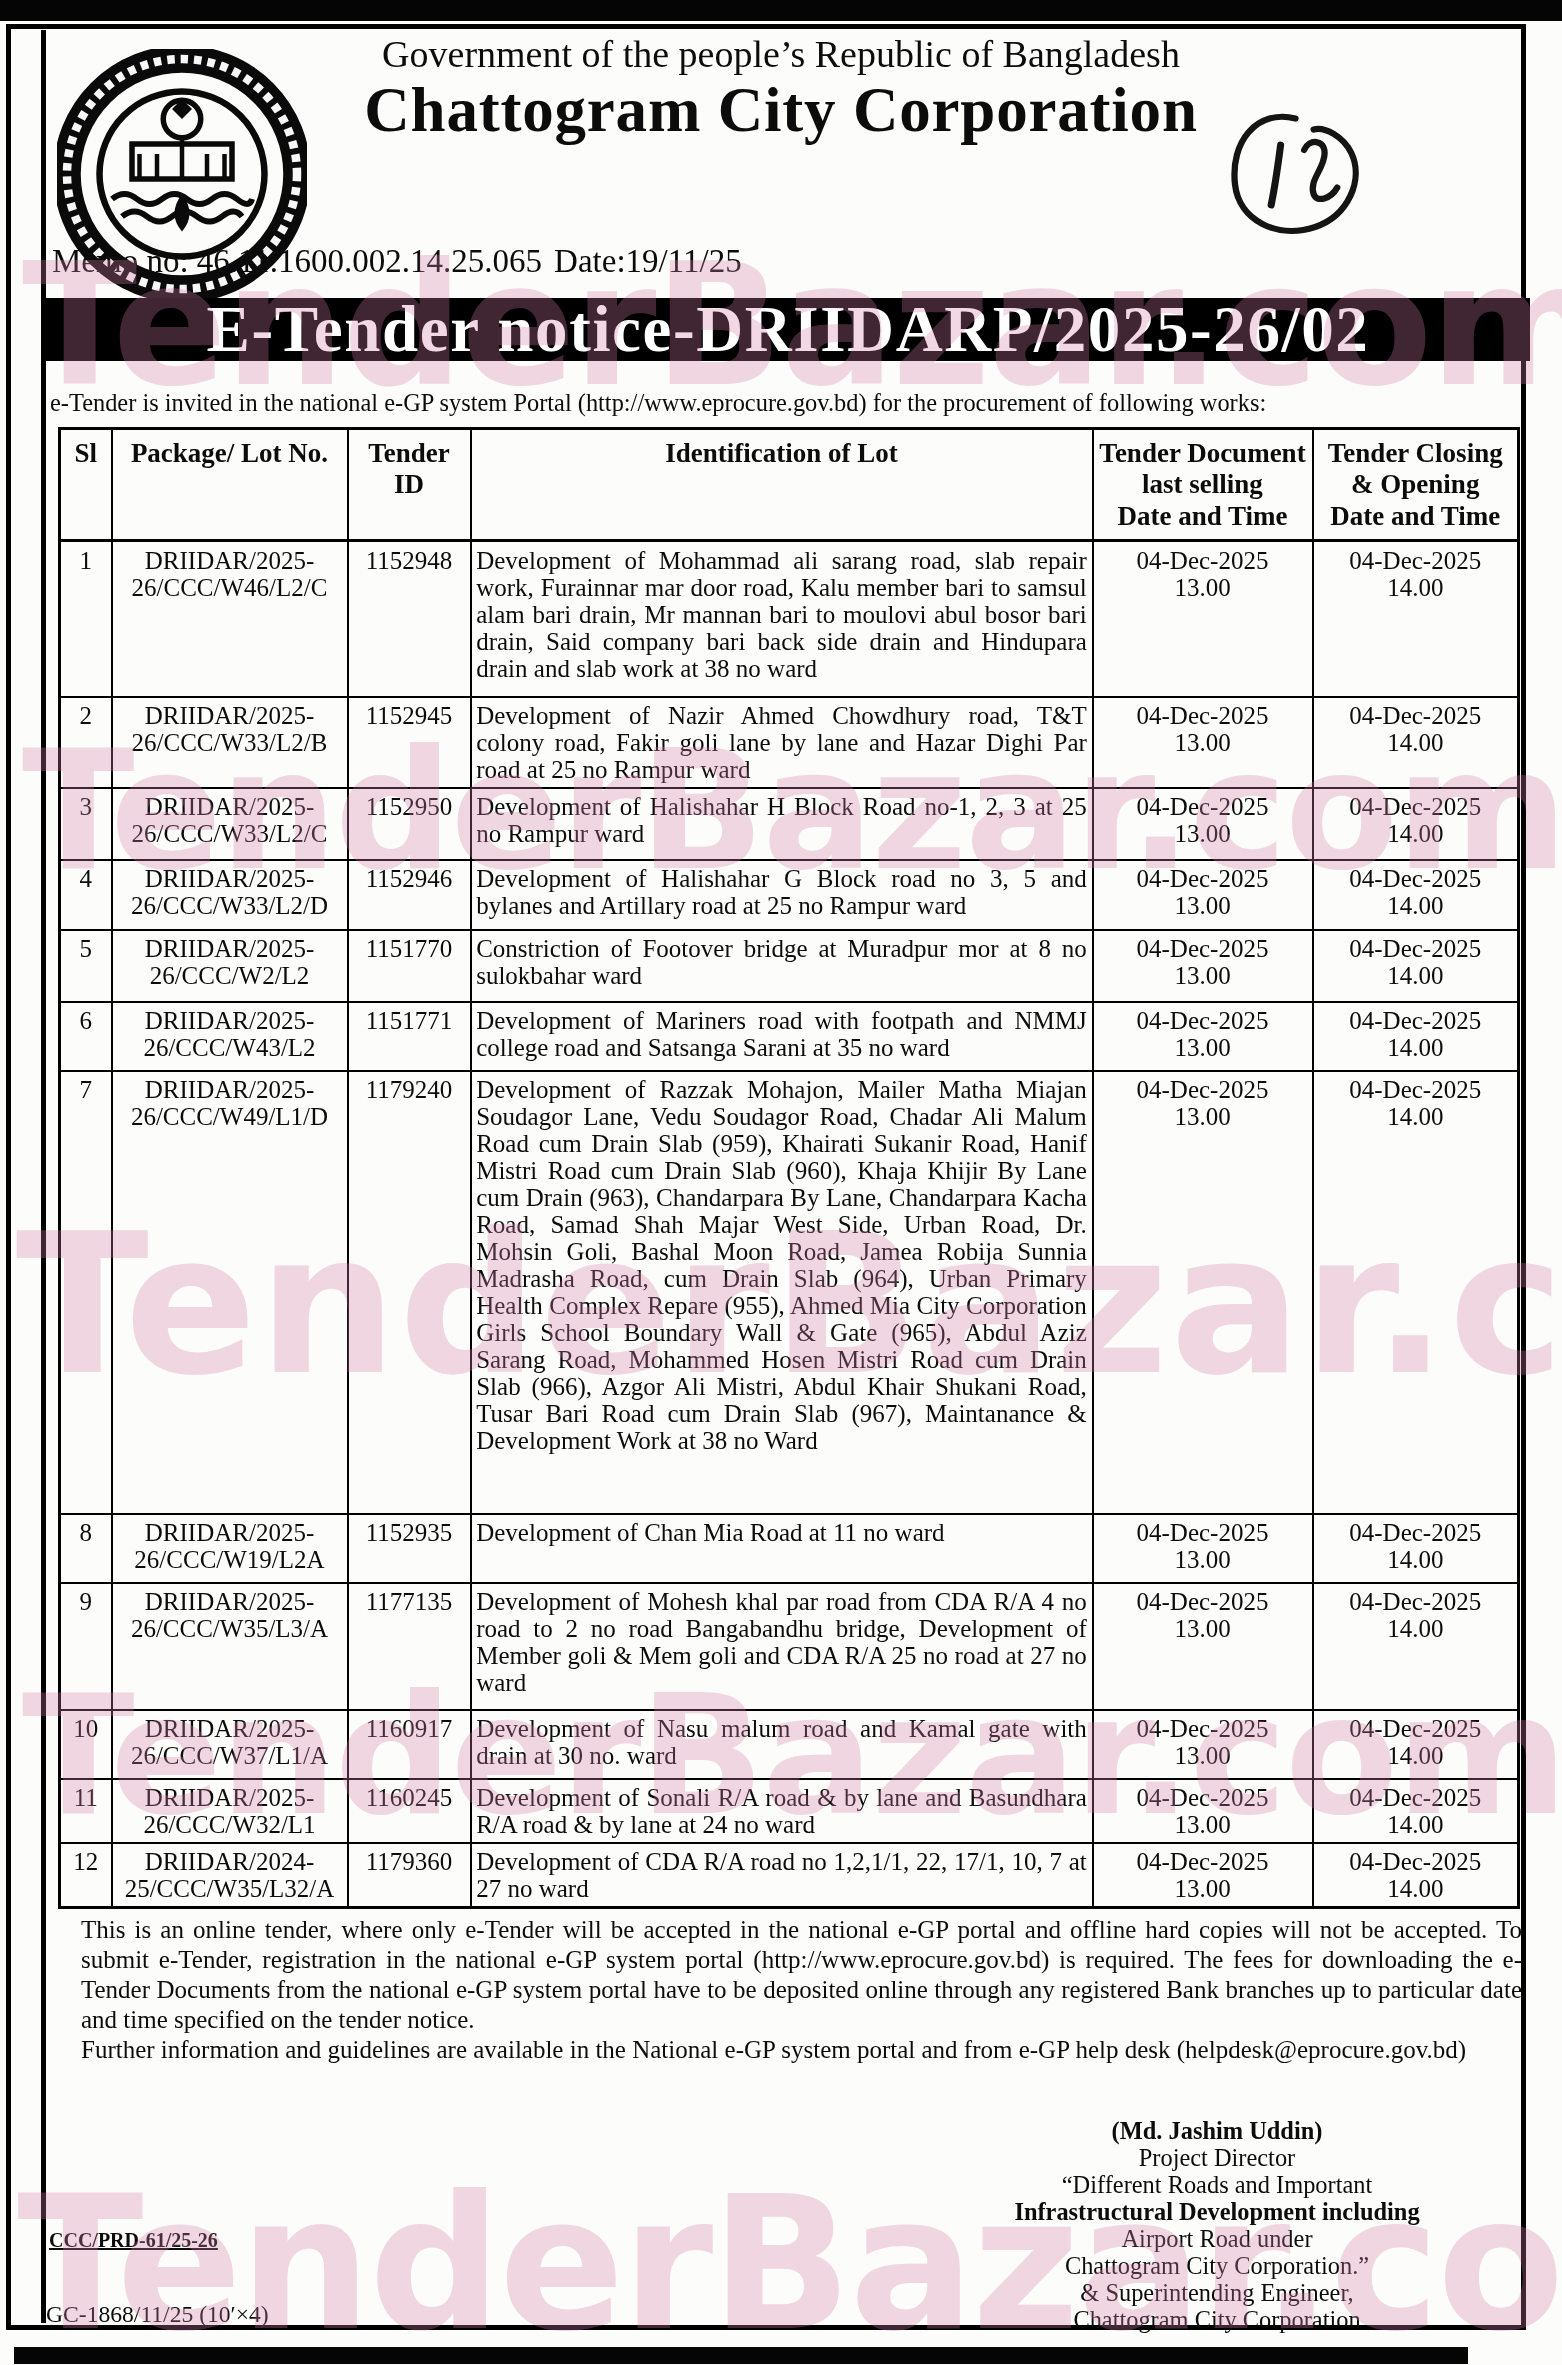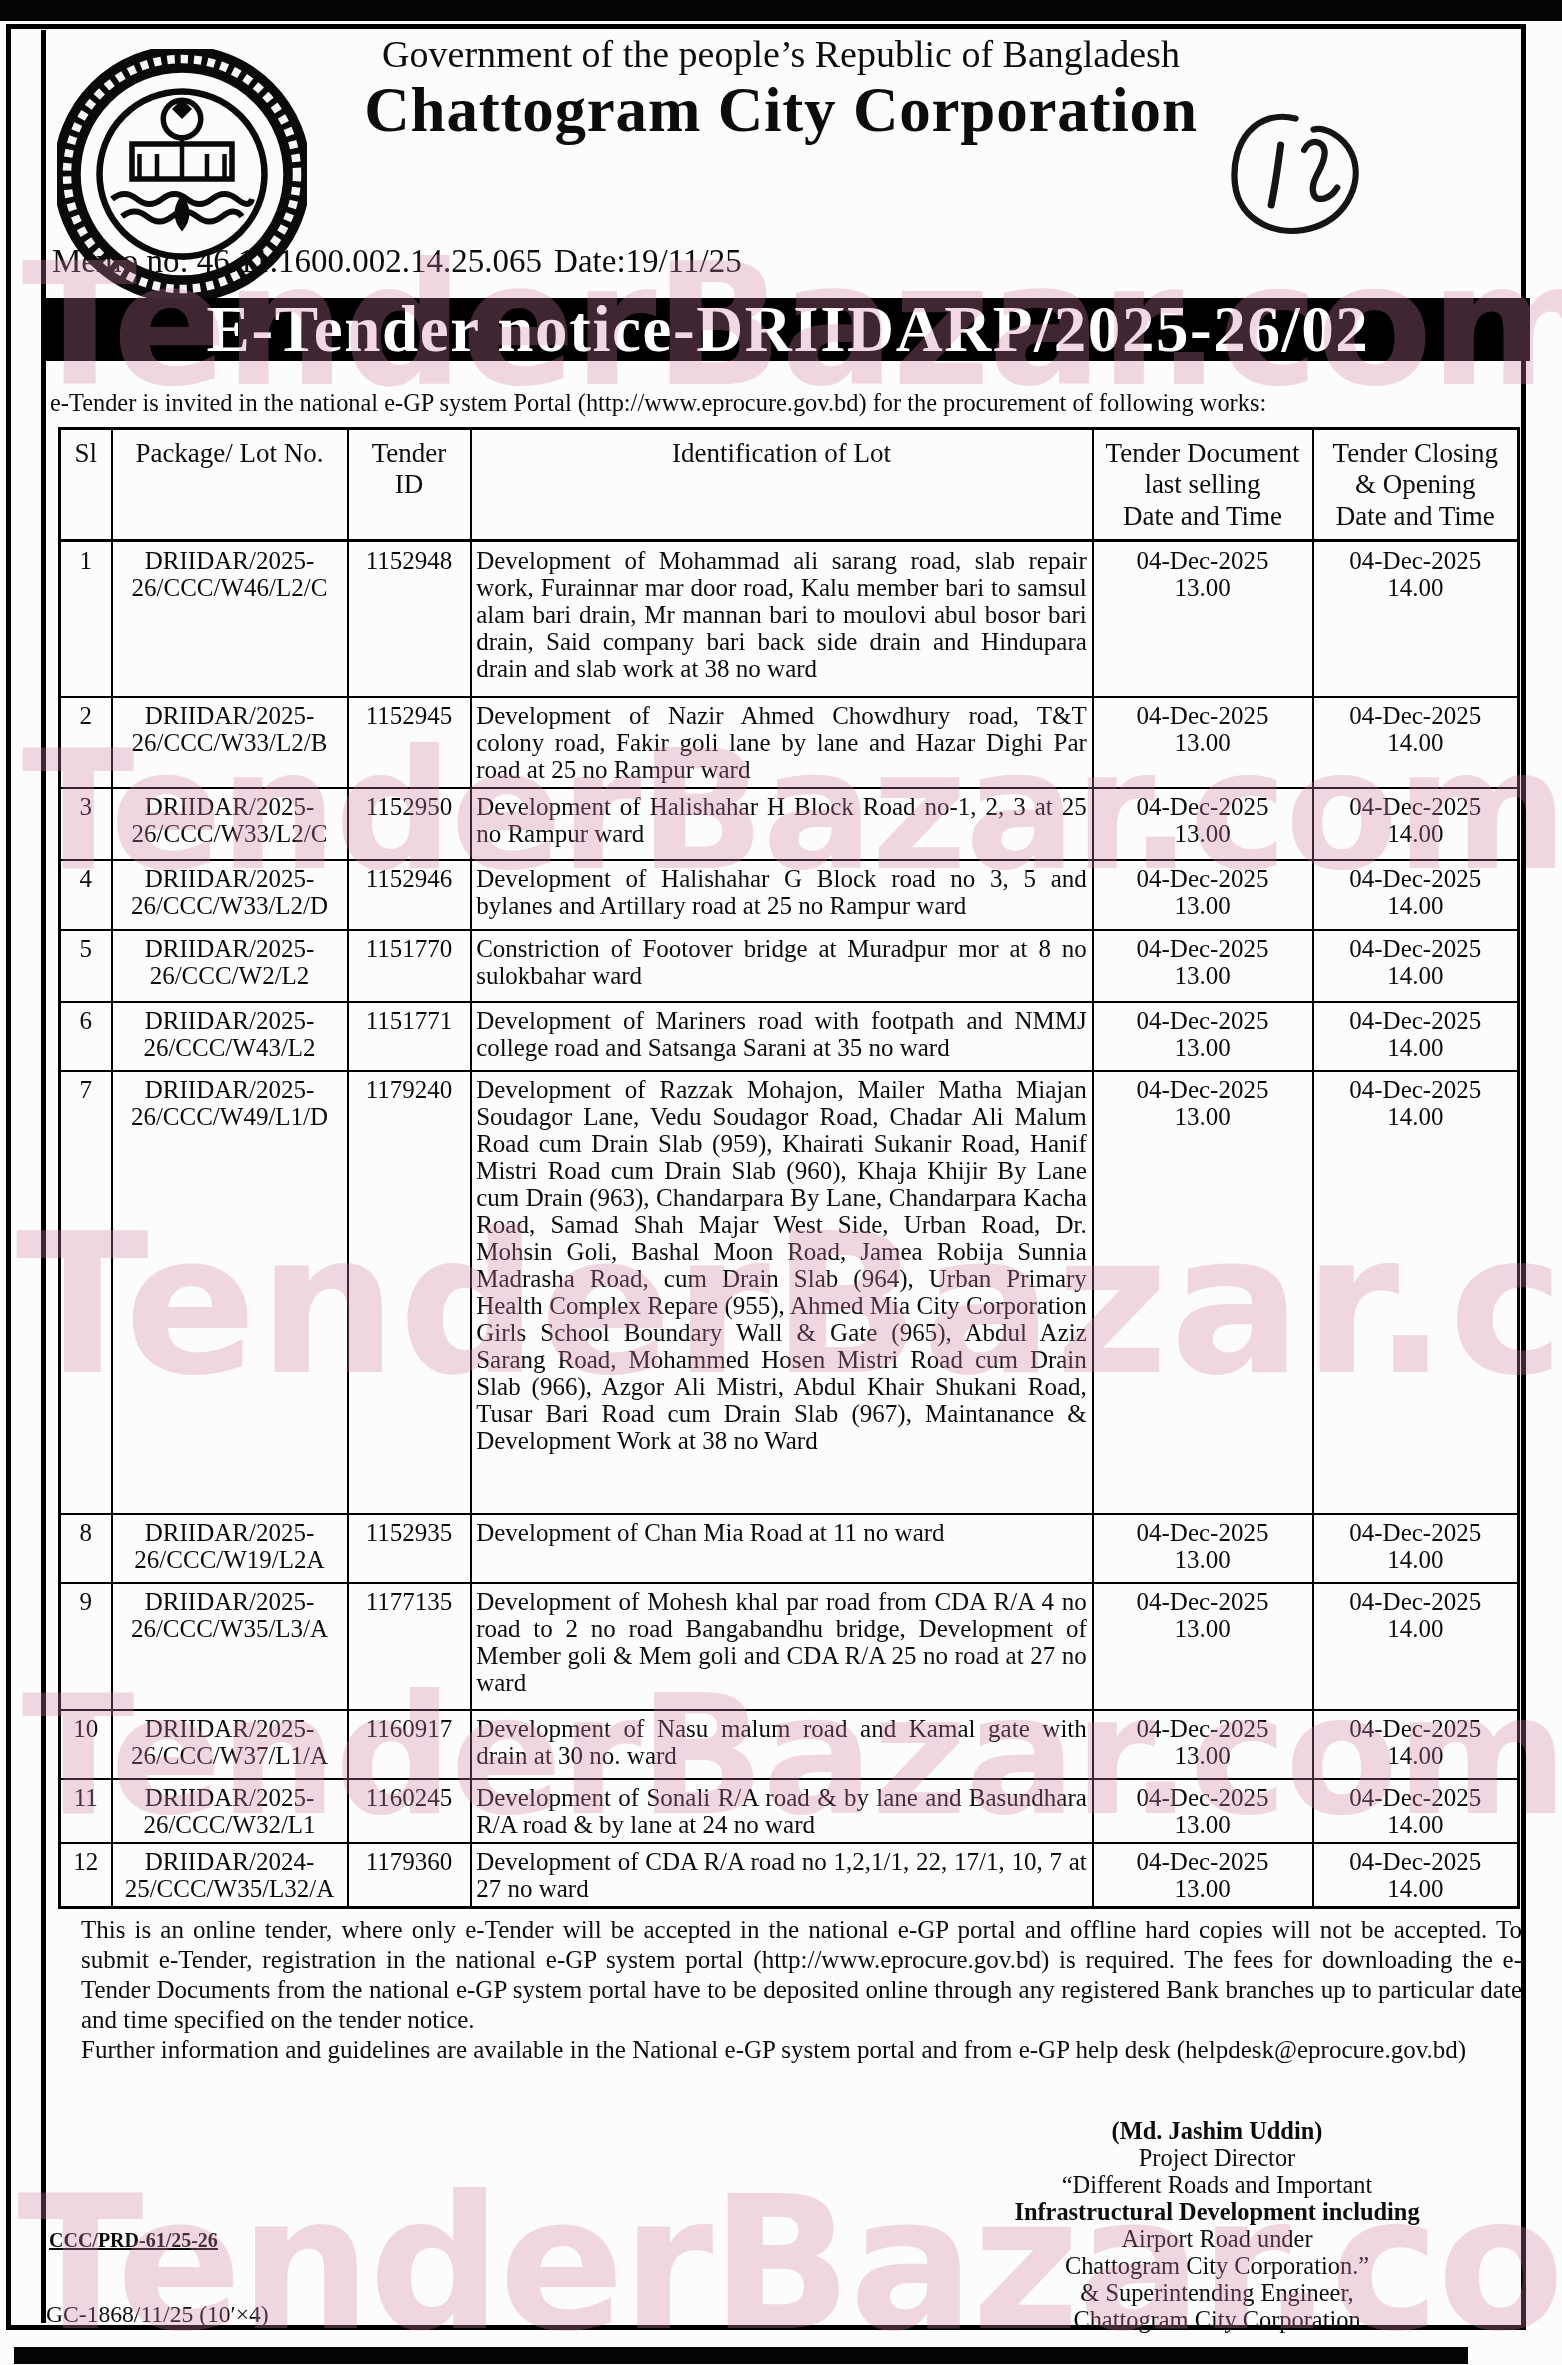--- a/index.html
+++ b/index.html
@@ -38,21 +38,21 @@
     position:absolute;left:58px;top:427px;width:1460px;
     border-collapse:collapse;table-layout:fixed;
     font-size:25px;line-height:27px;
   }
   table.tender th,table.tender td{
     border:2.4px solid #000;vertical-align:top;padding:4.7px 4.7px 3.1px 4.7px;
     white-space:pre-line;overflow:hidden;
   }
   table.tender{border:3.1px solid #000;}
   table.tender thead th{
-    font-weight:normal;text-align:center;font-size:27px;line-height:31.5px;
+    font-weight:bold;text-align:center;font-size:27px;line-height:31.5px;
     height:112px;box-sizing:border-box;border-bottom-width:3.9px;padding-top:7.9px;
   }
   td.c0,td.c1,td.c2,td.c4,td.c5{text-align:center;}
   td.c3{text-align:justify;white-space:normal;padding-left:7px;padding-right:7px;}
 
   .notes{position:absolute;left:46px;top:1915px;width:1476px;font-size:25px;line-height:30px;text-align:justify;}
   .notes p{margin:0;padding-left:35px;}
 
   .signature{position:absolute;left:957px;top:2117px;width:520px;text-align:center;font-size:24.4px;line-height:27px;}
   .signature .sig-line-0{font-weight:bold;}

